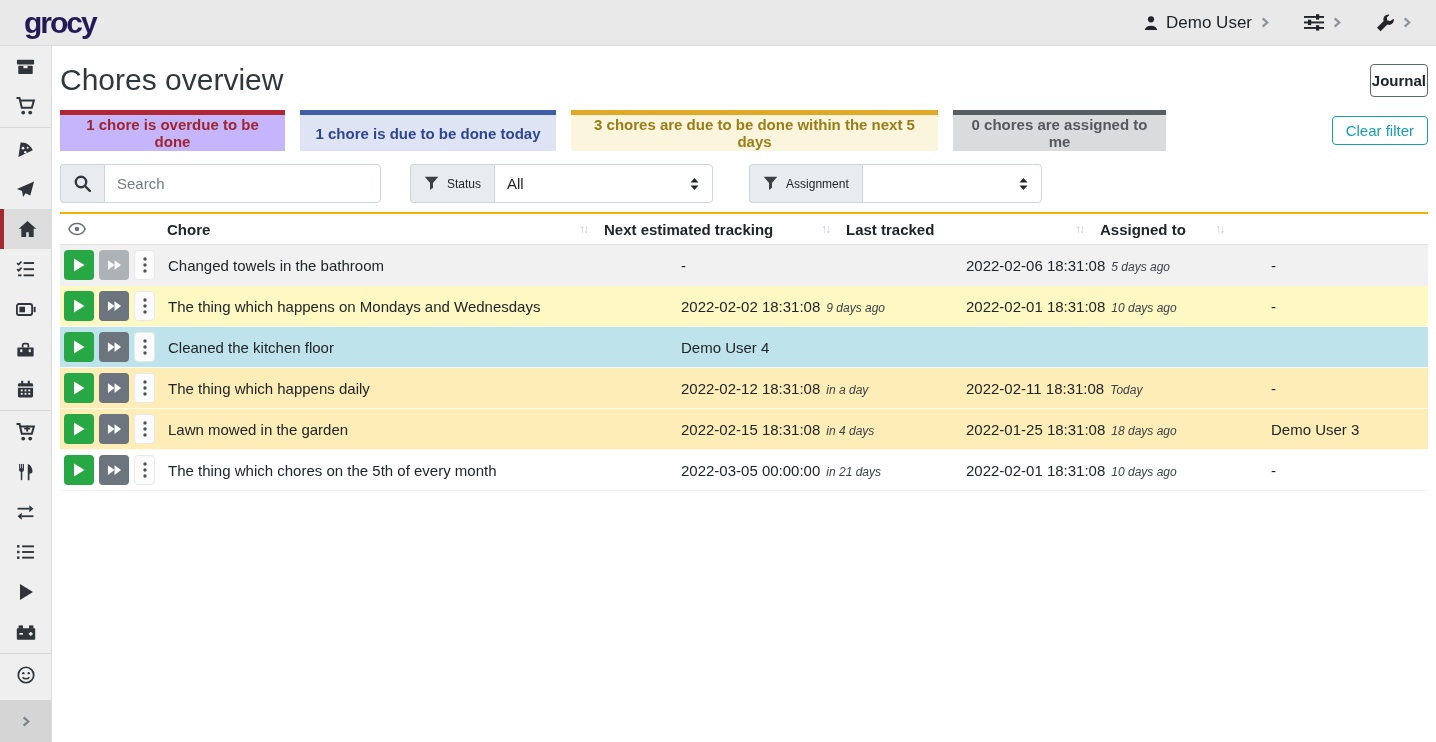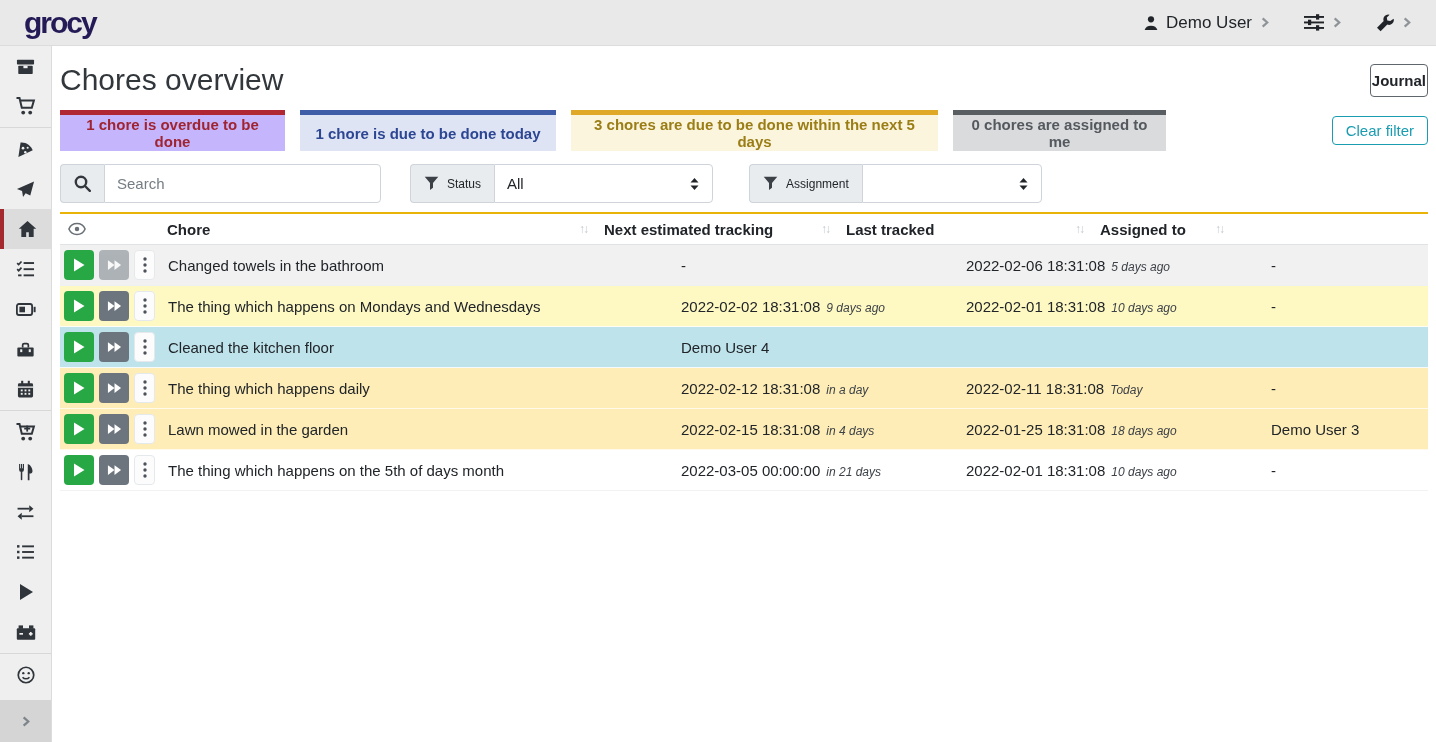--- a/index.html
+++ b/index.html
@@ -503,19 +503,19 @@
             </svg>
           </button>
         <button class="btn-dots">
             <svg width="4" height="16" viewBox="0 0 4 16">
               <circle cx="2" cy="2" r="1.7" fill="#4c5258"></circle>
               <circle cx="2" cy="8" r="1.7" fill="#4c5258"></circle>
               <circle cx="2" cy="14" r="1.7" fill="#4c5258"></circle>
             </svg>
           </button>
       </div>
-      <div class="td td-chore">The thing which happens on the 5th of days month</div>
+      <div class="td td-chore">The thing which chores on the 5th of every month</div>
       <div class="td td-next"><span>2022-03-05 00:00:00</span><span class="rel">in 21 days</span></div>
       <div class="td td-last"><span>2022-02-01 18:31:08</span><span class="rel">10 days ago</span></div>
       <div class="td td-assigned">-</div>
     </div>
   </div>
 </div>
 
 </body></html>

